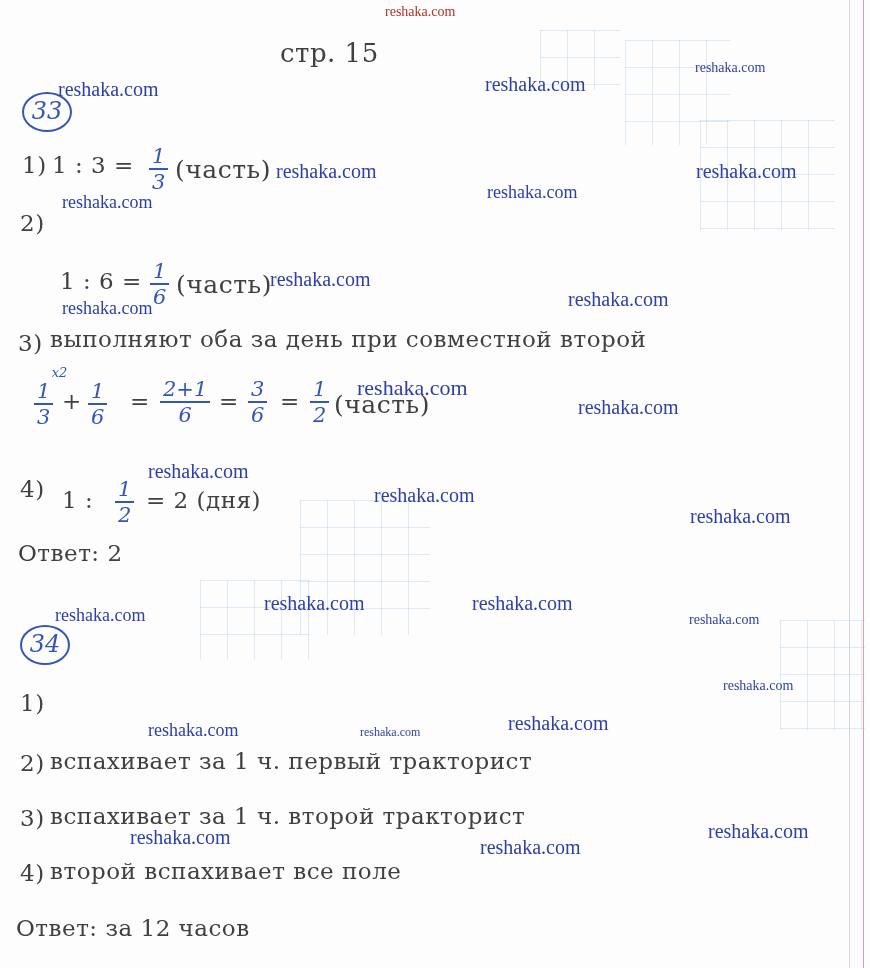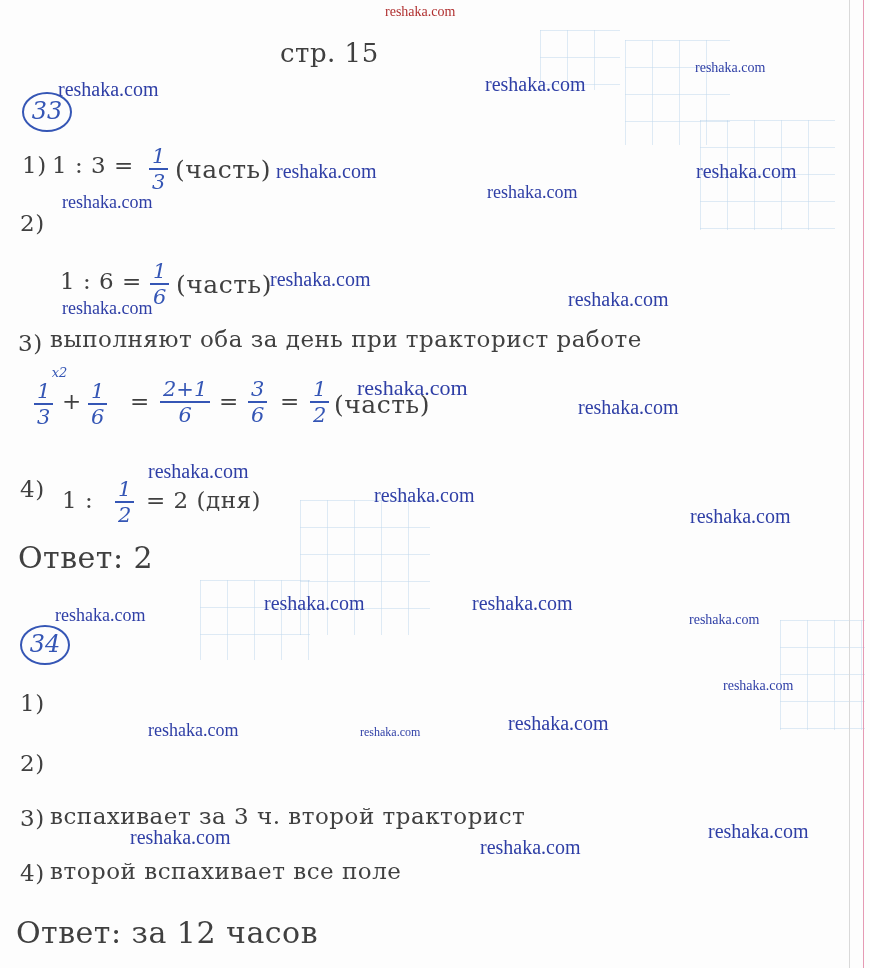--- a/index.html
+++ b/index.html
@@ -39,21 +39,21 @@
   .edge-line.grey { background: #d9d9d9; }
 
   
   .ink {
     position: absolute;
     color: #404040;
     font-family: "DejaVu Serif", serif;
     white-space: nowrap;
     letter-spacing: 0.5px;
   }
-  .ink.big { font-size: 30px; }
+  .ink.big { font-size: 23px; }
   .ink.med { font-size: 23px; }
   .ink.small { font-size: 25px; }
 
   .circle-num {
     position: absolute;
     color: #3556b5;
     font-family: "DejaVu Serif", serif;
     font-style: italic;
     font-size: 24px;
     width: 46px;
@@ -137,21 +137,21 @@
 
   <div class="ink med" style="left:60px; top:268px;">1 : 6 =</div>
   <div class="frac" style="left:150px; top:260px;">
     <span class="num">1</span>
     <span class="bar"></span>
     <span class="den">6</span>
   </div>
   <div class="ink small" style="left:176px; top:270px;">(часть)</div>
 
   <div class="ink med" style="left:18px; top:330px;">3)</div>
-  <div class="ink med" style="left:50px; top:326px;">выполняют оба за день при тракторист работе</div>
+  <div class="ink med" style="left:50px; top:326px;">выполняют оба за день при совместной второй</div>
 
   <div class="frac" style="left:34px; top:380px;">
     <span class="num">1</span>
     <span class="sup">x2</span>
     <span class="bar"></span>
     <span class="den">3</span>
   </div>
   <div class="ink med" style="left:62px; top:388px;">+</div>
   <div class="frac" style="left:88px; top:380px;">
     <span class="num">1</span>
@@ -187,23 +187,24 @@
   </div>
   <div class="ink med" style="left:146px; top:487px;">= 2 (дня)</div>
 
   <div class="ink big" style="left:18px; top:540px;">Ответ: 2</div>
 
   <div class="circle-num" style="left:20px; top:625px;">34</div>
 
   <div class="ink med" style="left:20px; top:690px;">1)</div>
 
   <div class="ink med" style="left:20px; top:750px;">2)</div>
+  <div class="ink med" style="left:50px; top:748px;">вспахивает за 1 ч. первый тракторист</div>
 
   <div class="ink med" style="left:20px; top:805px;">3)</div>
-  <div class="ink med" style="left:50px; top:803px;">вспахивает за 3 ч. второй тракторист</div>
+  <div class="ink med" style="left:50px; top:803px;">вспахивает за 1 ч. второй тракторист</div>
 
   <div class="ink med" style="left:20px; top:860px;">4)</div>
   <div class="ink med" style="left:50px; top:858px;">второй вспахивает все поле</div>
 
   <div class="ink big" style="left:16px; top:915px;">Ответ: за 12 часов</div>
 
   <div class="wm red s14" style="left:385px; top:4px;">reshaka.com</div>
   <div class="wm s20" style="left:58px; top:78px;">reshaka.com</div>
   <div class="wm s20" style="left:485px; top:73px;">reshaka.com</div>
   <div class="wm s14" style="left:695px; top:60px;">reshaka.com</div>

